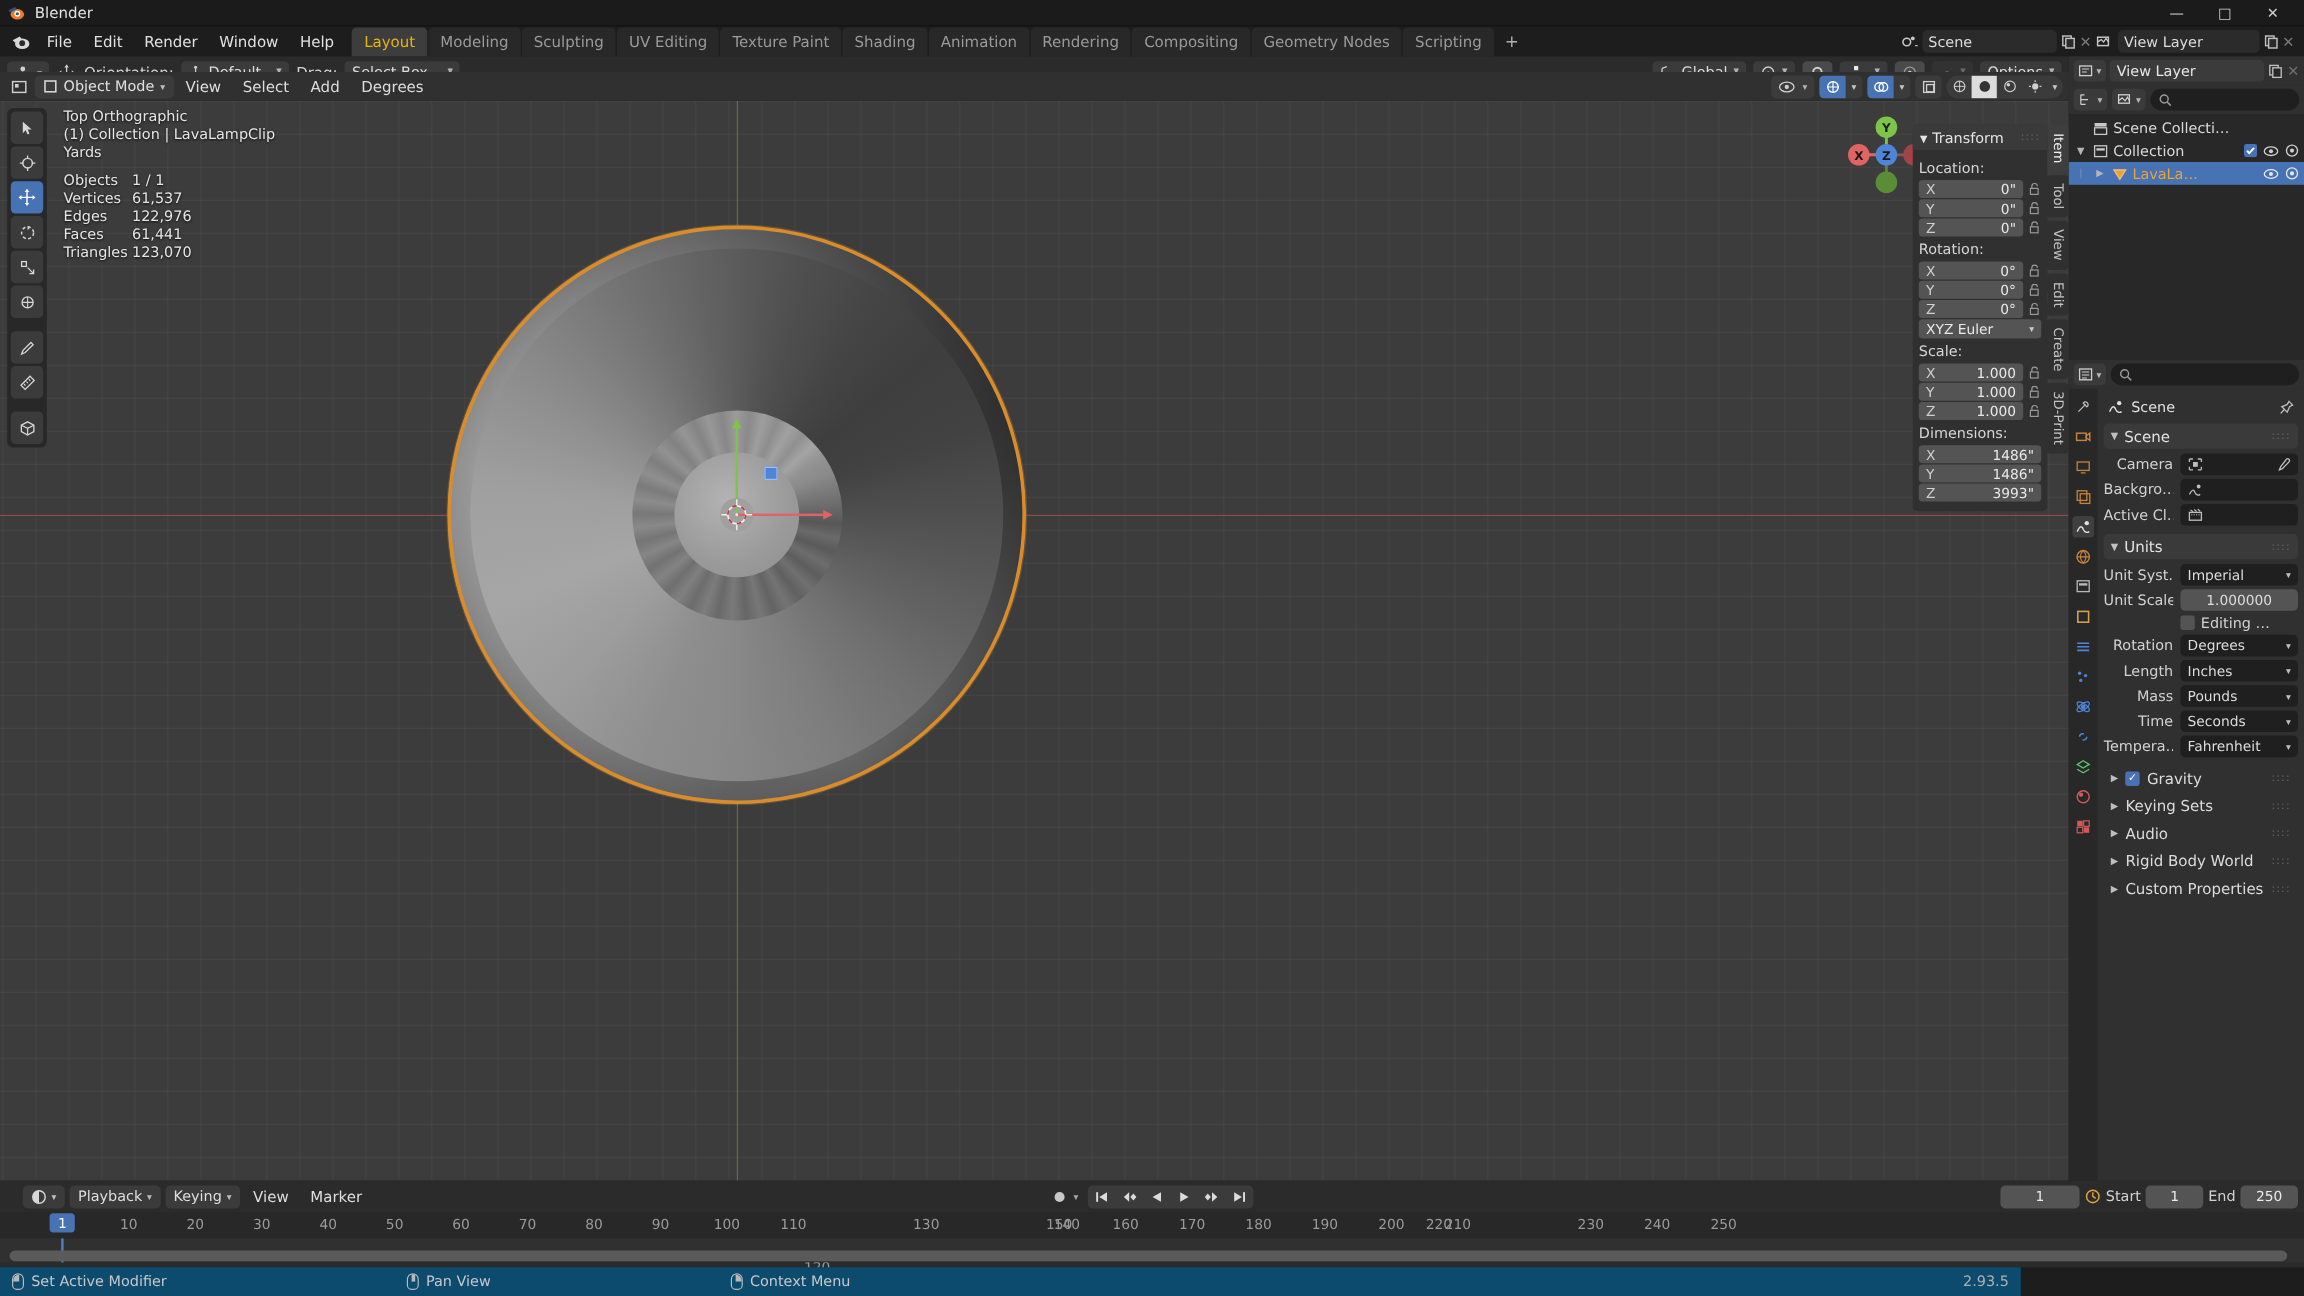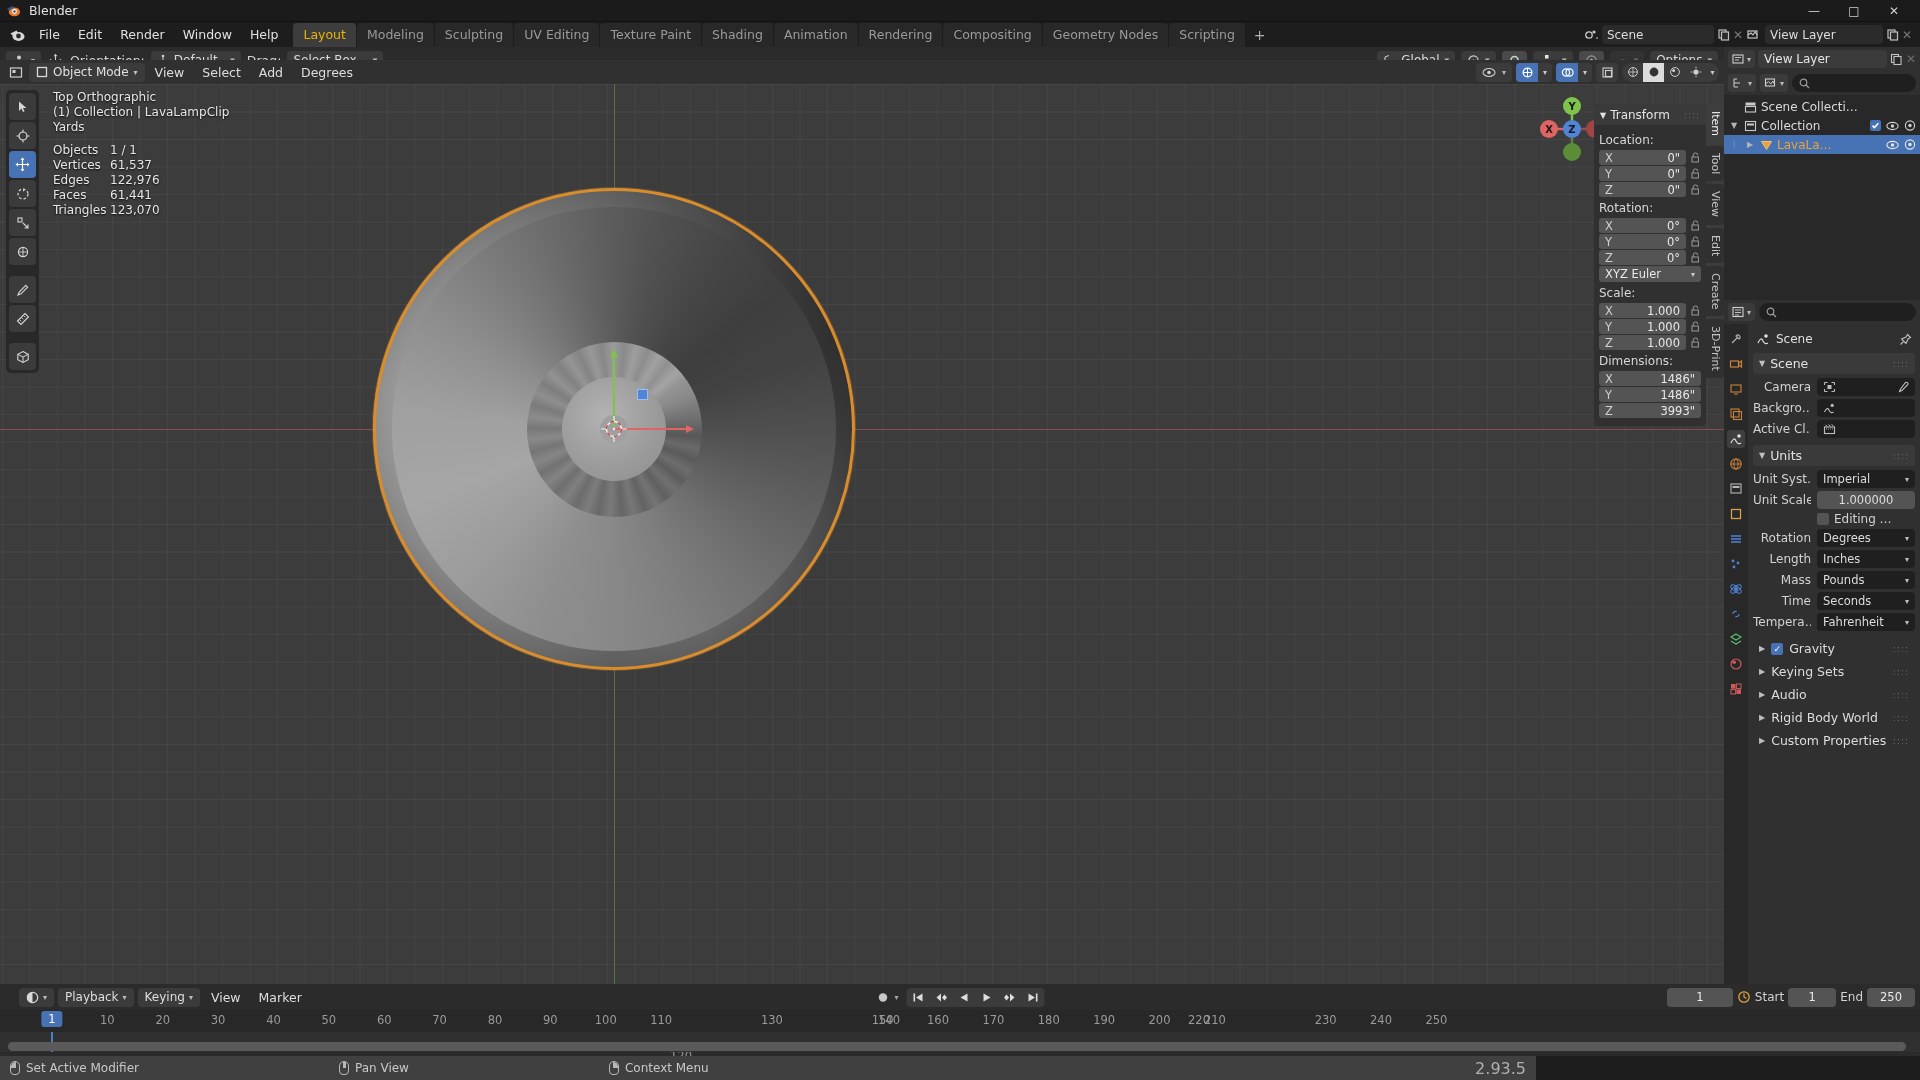--- a/index.html
+++ b/index.html
@@ -272,24 +272,24 @@
   .tl-ruler { position: relative; height: 22px; background: #282828; }
   .tick { position: absolute; top: 3px; font-size: 11.5px; color: #9a9a9a; transform: translateX(-50%); text-align: right; }
   .playhead-lbl { position: absolute; top: 1px; background: #4772b3; border-radius: 3px;
                   color: #fff; font-size: 11.5px; padding: 1px 7px; transform: translateX(-50%); }
   .tl-body { position: relative; height: 20px; background: #303030; }
   .playhead-line { position: absolute; top: 0; bottom: 0; width: 2px; background: #4d7fc8; }
   .tl-scroll { position: absolute; left: 8px; right: 14px; bottom: 1px; height: 9px;
                background: #5a5a5a; border-radius: 5px; }
 
   
-  .statusbar { position: absolute; left: 0; bottom: 0; width: 1536px; height: 24px;
-               background: #404040; display: flex; align-items: center; padding: 0 10px; gap: 0; font-size: 12px; color: #c8c8c8; }
+  .statusbar { position: absolute; left: 0; bottom: 0; width: 1684px; height: 24px;
+               background: #0c4a6e; display: flex; align-items: center; padding: 0 10px; gap: 0; font-size: 12px; color: #c8c8c8; }
   .sb-item { display: flex; align-items: center; gap: 6px; margin-right: 200px; }
-  .sb-right { margin-left: auto; font-size: 16px; color: #b0b0b0; }
+  .sb-right { margin-left: auto; font-size: 12px; color: #b0b0b0; }
   .mouse-ic { width: 10px; height: 14px; border: 1.2px solid #b8b8b8; border-radius: 5px 5px 4px 4px; position: relative; }
   .mouse-ic.l::before { content:''; position:absolute; left:-0.5px; top:-0.5px; width:5px; height:6px;
     background:#b8b8b8; border-radius: 5px 0 0 0; }
   .mouse-ic.m::before { content:''; position:absolute; left:3px; top:-0.5px; width:3px; height:6px; background:#b8b8b8; }
   .mouse-ic.r::before { content:''; position:absolute; right:-0.5px; top:-0.5px; width:5px; height:6px;
     background:#b8b8b8; border-radius: 0 5px 0 0; }
   .editor-corner { position: absolute; left: 2px; top: 50%; transform: translateY(-50%);
                    font-size: 9px; color: #8a8a8a; }
   svg { display: block; }
 </style>

